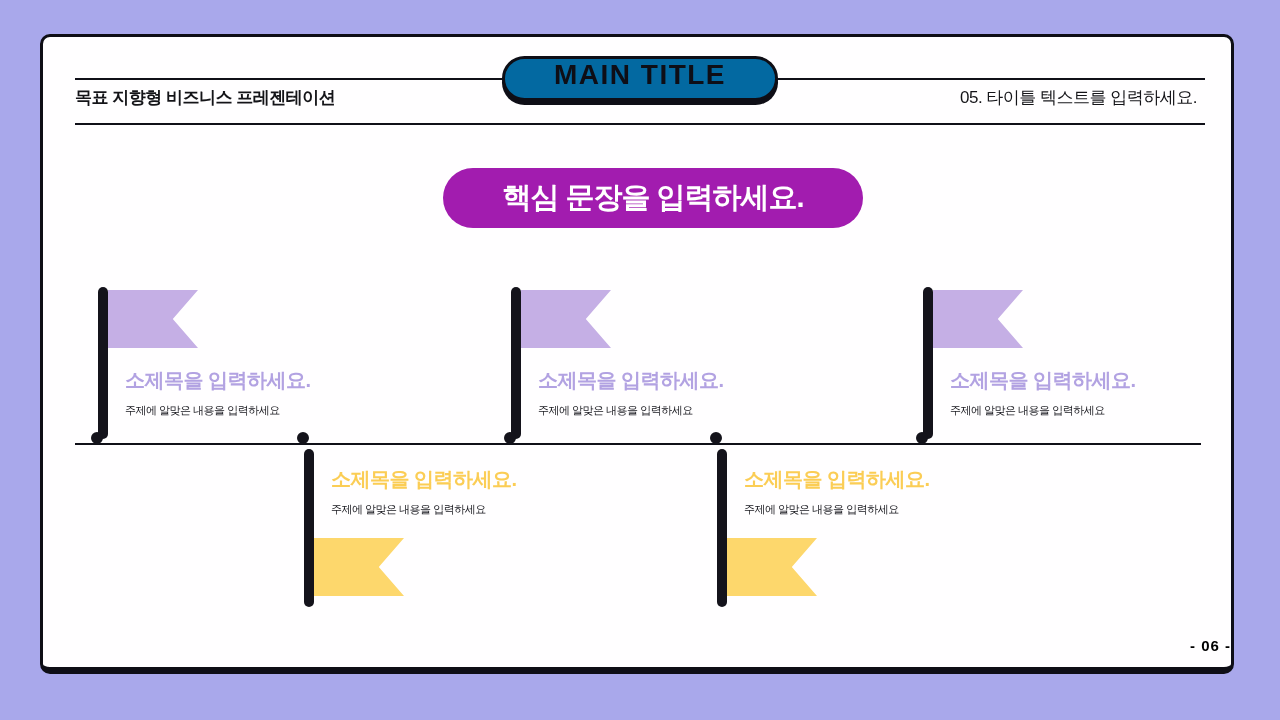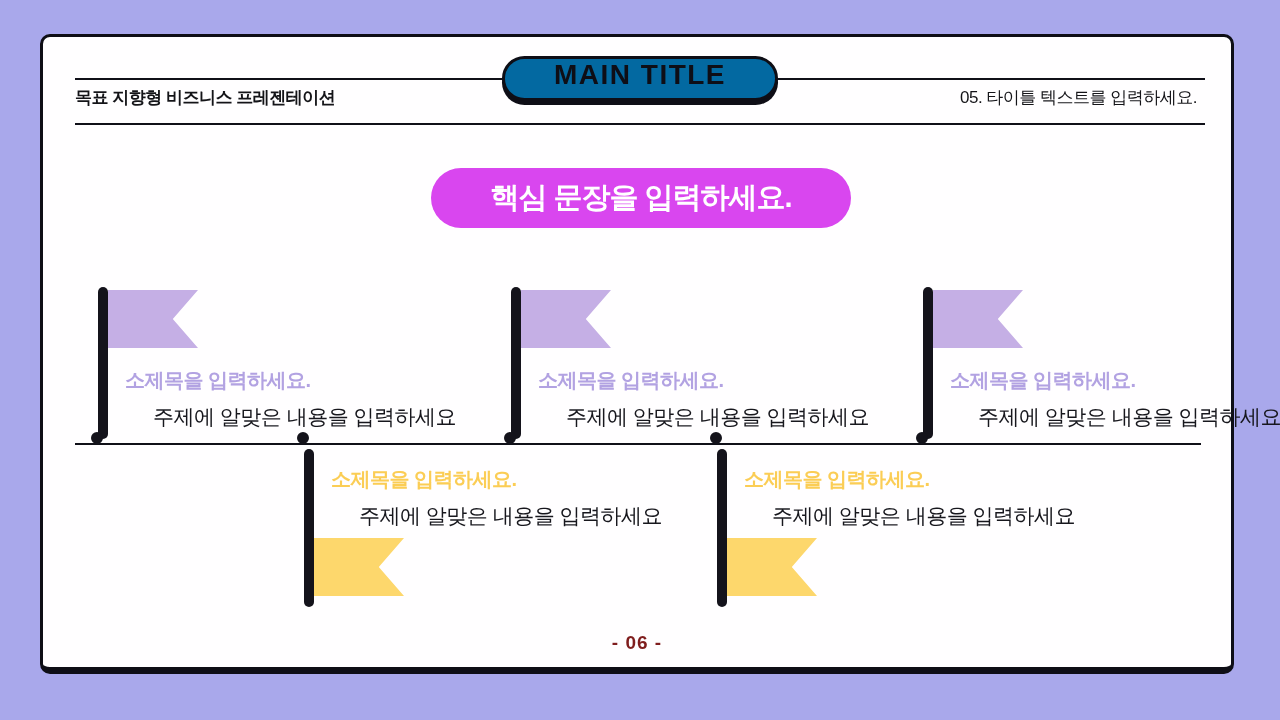--- a/index.html
+++ b/index.html
@@ -36,23 +36,23 @@
     width:276px; height:45px;
     background:#0369a1;
     border:3px solid #0E0E16;
     border-radius:28px;
     box-shadow:0 4px 0 #0E0E16;
     display:flex; justify-content:center;
     font-size:28px; font-weight:700; letter-spacing:1.5px; color:#0E0E16;
     z-index:3;
   }
   .key-pill {
-    position:absolute; left:388px; top:131px;
+    position:absolute; left:400px; top:131px;
     width:420px; height:60px;
-    background:#d946ef;
+    background:#a21caf;
     border-radius:32px;
     display:flex; align-items:center; justify-content:center;
     font-size:29px; font-weight:800; color:#FFFFFF; letter-spacing:-1px;
   }
   .timeline-line {
     position:absolute; left:32px; top:406px;
     width:1126px; height:2px; background:#101018;
   }
   .tl-item { position:absolute; top:0; width:250px; height:640px; }
   .pole {
@@ -81,30 +81,29 @@
     position:absolute; left:37px;
     font-size:20px; font-weight:700; letter-spacing:-0.5px;
     white-space:nowrap;
   }
   .tl-item.above .tl-subtitle { top:330px; }
   .tl-item.below .tl-subtitle { top:429px; }
   .tl-item.purple .tl-subtitle { color:#B2A2E2; }
   .tl-item.yellow .tl-subtitle { color:#FBCD55; }
   .tl-body {
     position:absolute; left:37px;
-    font-size:21px; font-weight:500; color:#17171D; letter-spacing:-0.5px;
+    font-size:11px; font-weight:500; color:#17171D; letter-spacing:-0.5px;
     white-space:nowrap;
-    margin-left:28px;
   }
   .tl-item.above .tl-body { top:366px; }
   .tl-item.below .tl-body { top:465px; }
   .page-number {
     position:absolute; left:0; right:0; bottom:13px;
-    text-align:center;
-    font-size:19px; font-weight:900; color:#7f1d1d; letter-spacing:1px;
+    text-align:right;
+    font-size:15px; font-weight:900; color:#000000; letter-spacing:1px;
   }
   
   .tl-item.i1 { left:45px; }
   .tl-item.i2 { left:251px; }
   .tl-item.i3 { left:458px; }
   .tl-item.i4 { left:664px; }
   .tl-item.i5 { left:870px; }
 </style>
 </head>
 <body>

